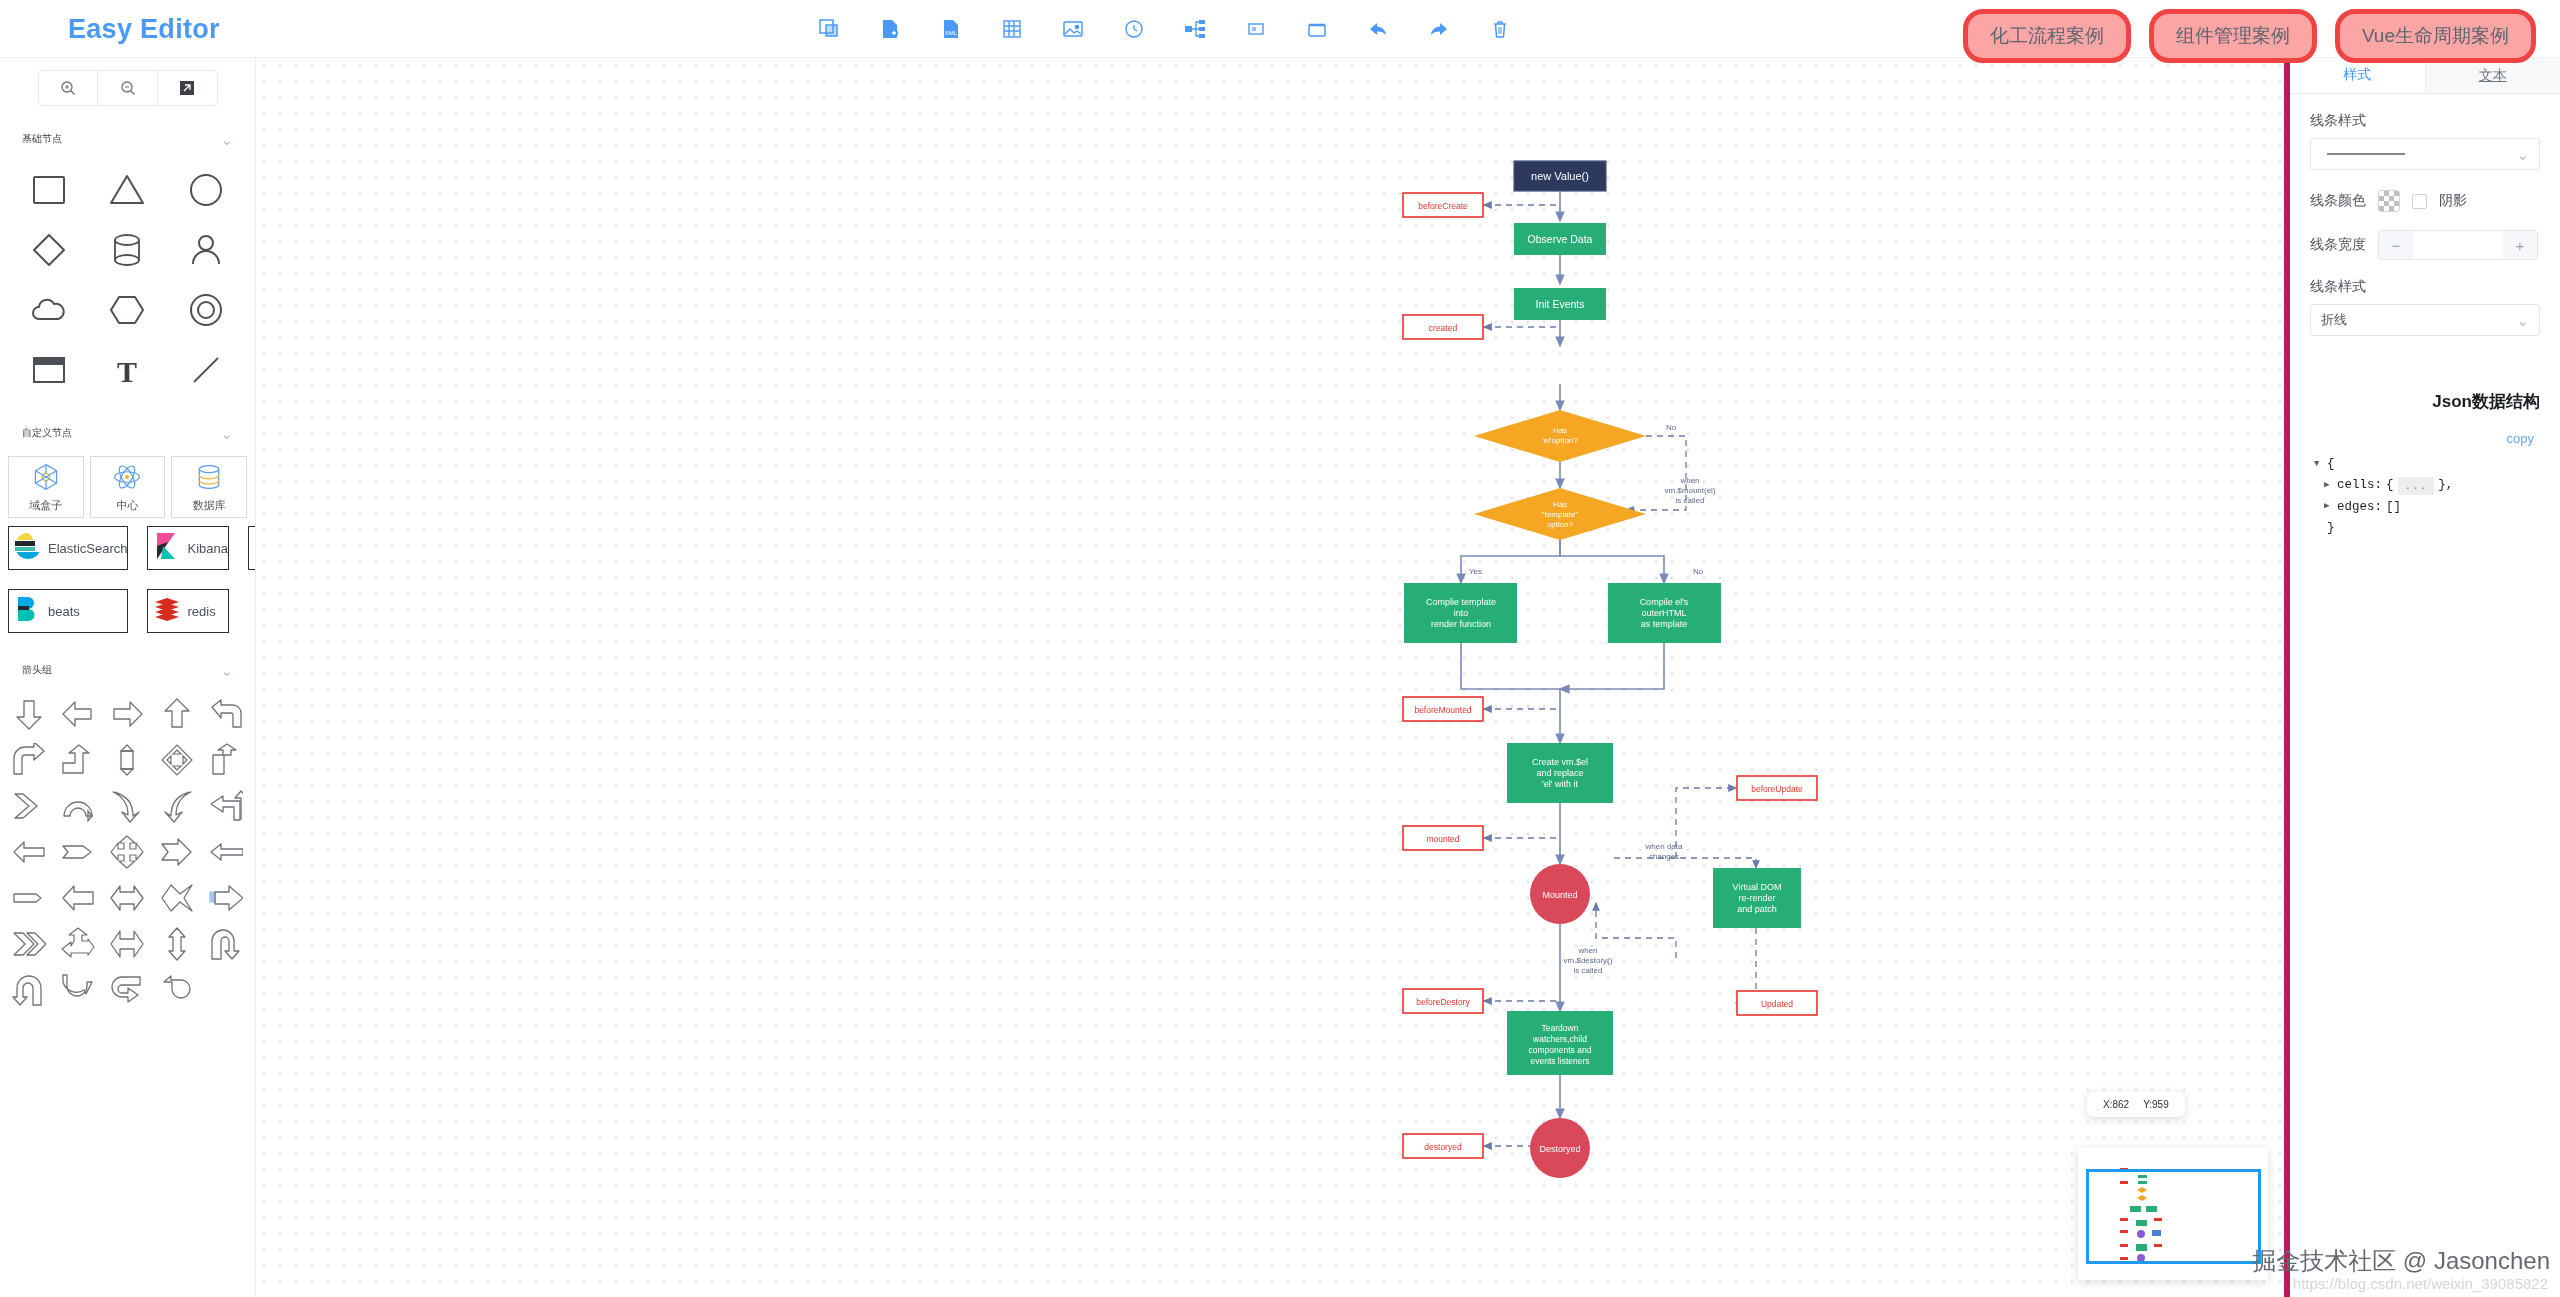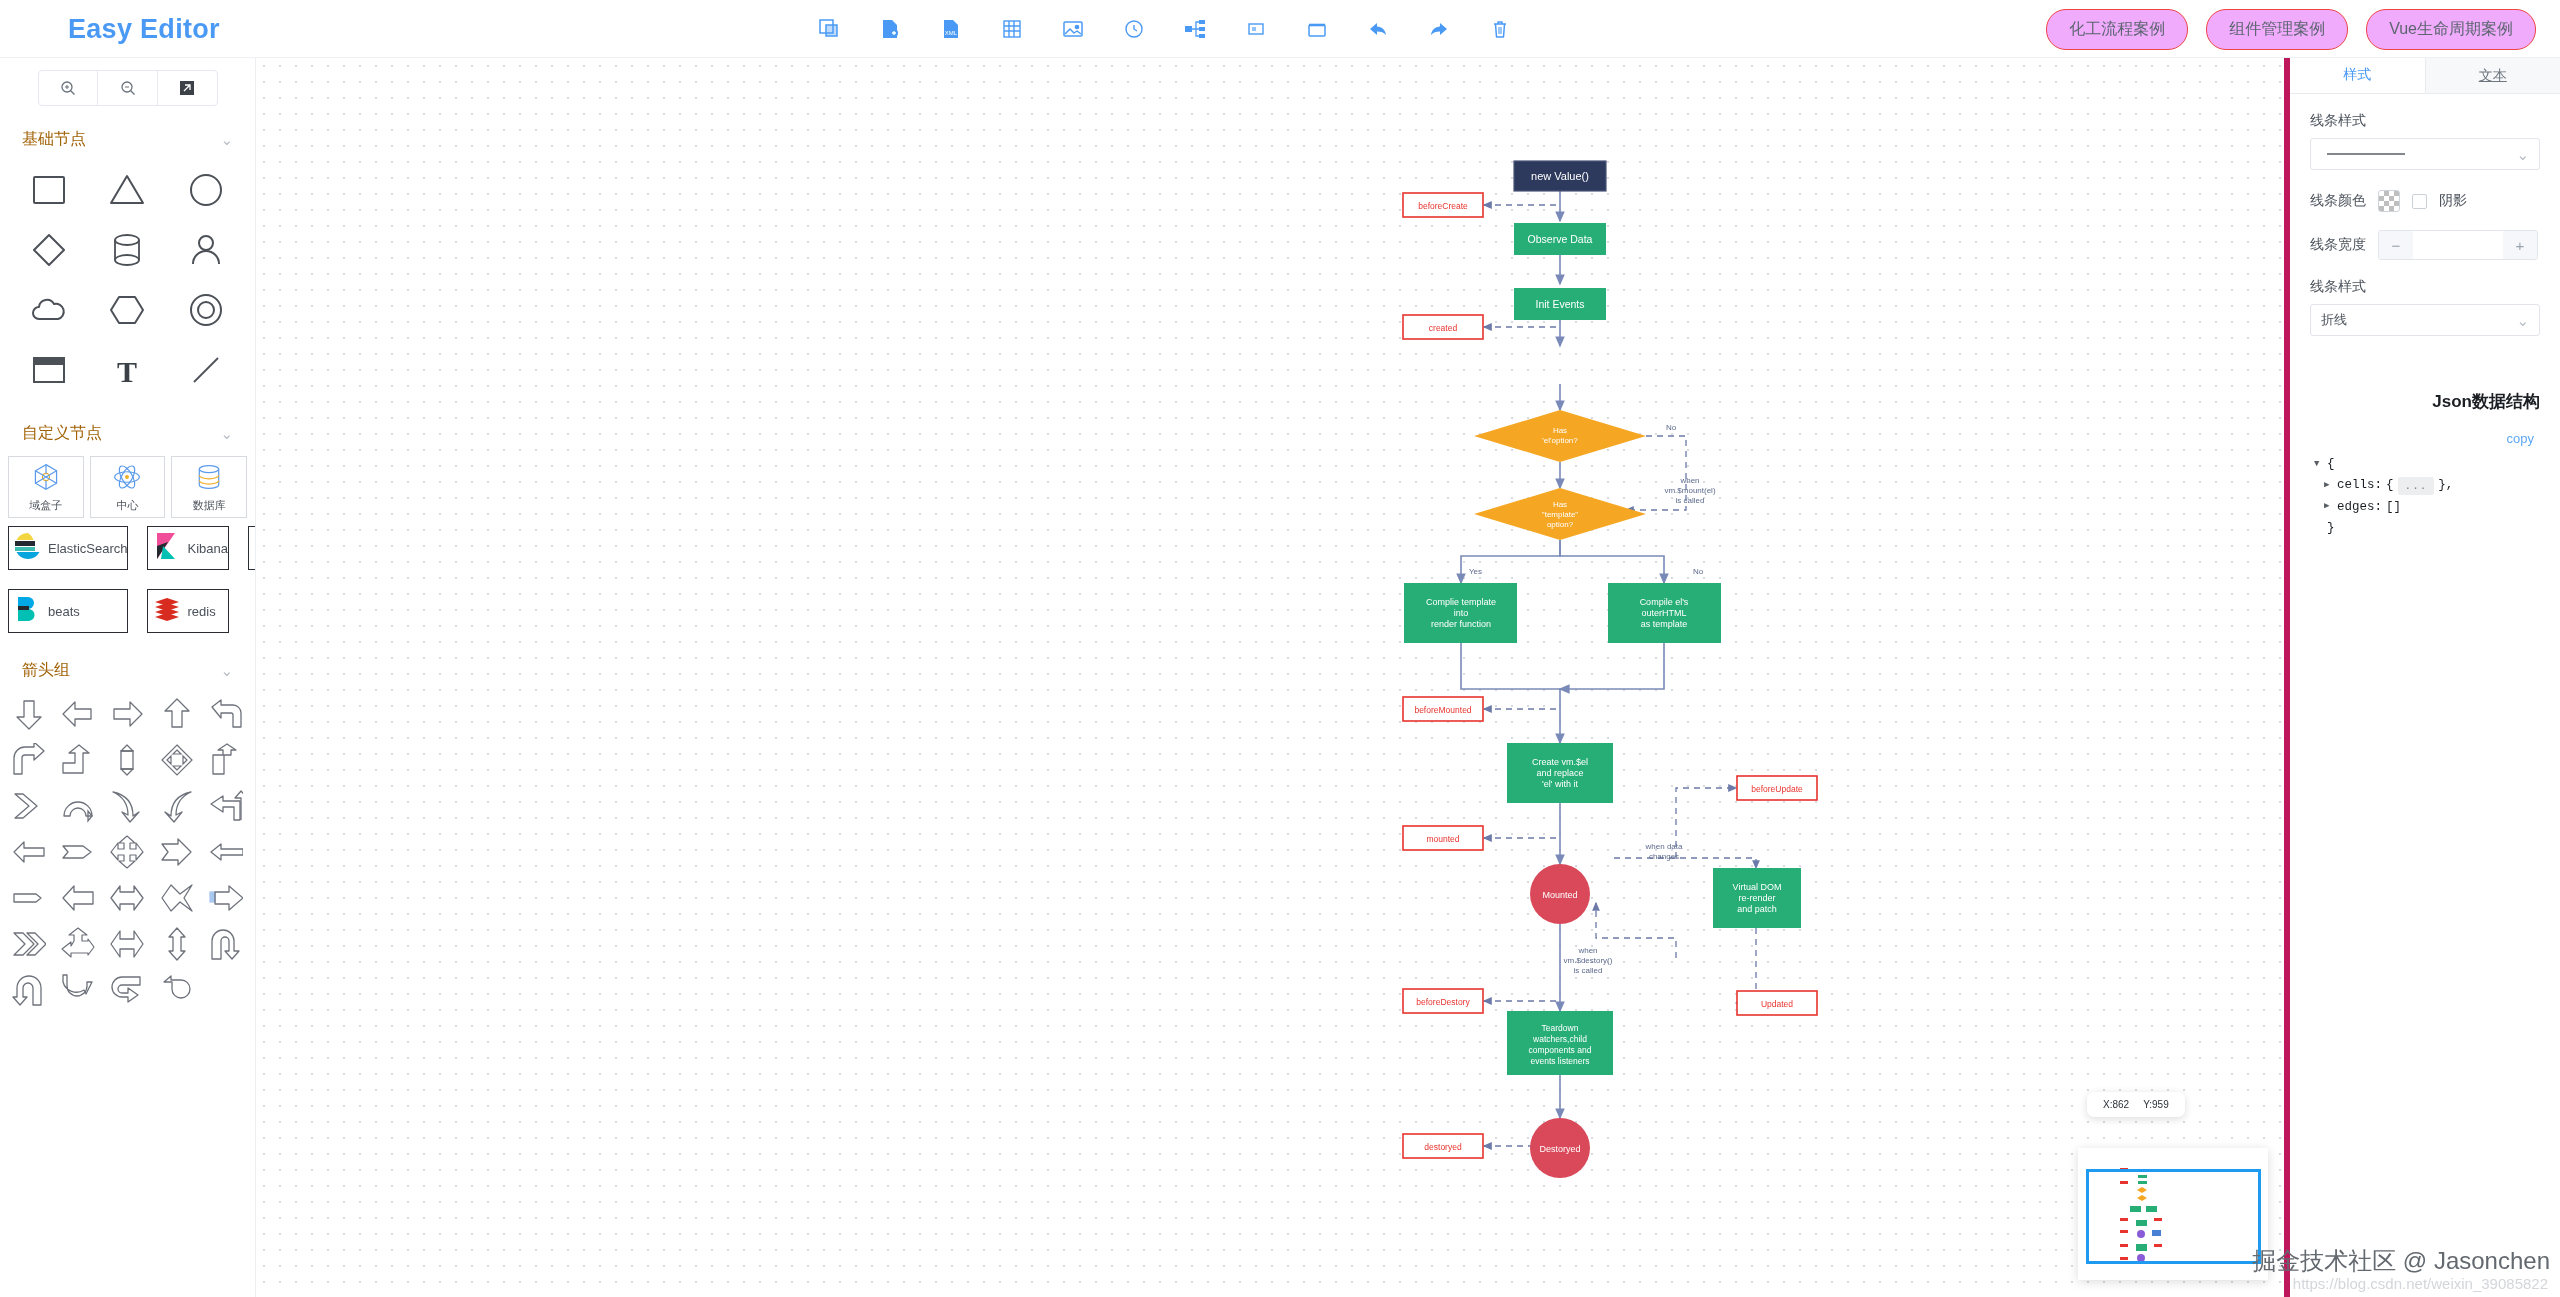--- a/index.html
+++ b/index.html
@@ -31,23 +31,23 @@
   .tool-btn {
     width: 28px; height: 28px; display: flex; align-items: center; justify-content: center;
     cursor: pointer; color: #4a9af5;
   }
   .tool-btn svg { display: block; }
   .hdr-actions {
     position: absolute; right: 24px; top: 9px;
     display: flex; align-items: center; gap: 18px;
   }
   .pill {
-    border: 1px solid #ef4444; border-radius: 20px;
-    padding: 9px 22px; font-size: 16px; color: #5c6570;
-    background: #f0abfc; cursor: pointer; white-space: nowrap;
+    border: 5px solid #ef4444; border-radius: 20px;
+    padding: 9px 22px; font-size: 19px; color: #5c6570;
+    background: #fca5a5; cursor: pointer; white-space: nowrap;
   }
 
   
   .sidebar {
     position: absolute; left: 0; top: 58px; width: 256px; height: 1239px;
     background: #ffffff; border-right: 1px solid #eceef1;
     overflow: hidden; z-index: 30;
   }
   .zoom-group {
     margin: 12px auto 0; width: 180px; height: 36px;
@@ -55,21 +55,21 @@
   }
   .zoom-btn {
     flex: 1; display: flex; align-items: center; justify-content: center;
     cursor: pointer; color: #6b737d; border-right: 1px solid #e6e9ed;
   }
   .zoom-btn:last-child { border-right: none; }
   .sec-head {
     display: flex; align-items: center; justify-content: space-between;
     padding: 0 22px; height: 38px; margin-top: 14px;
   }
-  .sec-title { font-size: 16px; color: #a16207; font-family: Liberation Serif, serif; }
+  .sec-title { font-size: 10px; color: #404040; font-family: Liberation Serif, serif; }
   .chev { color: #b4bbc4; font-size: 15px; cursor: pointer; line-height: 1; }
   .shape-grid {
     display: grid; grid-template-columns: repeat(3, 1fr);
     padding: 4px 10px 2px 10px; row-gap: 4px;
     justify-items: center; align-items: center;
   }
   .shape-cell {
     width: 72px; height: 56px; display: flex; align-items: center; justify-content: center;
     cursor: pointer;
   }

